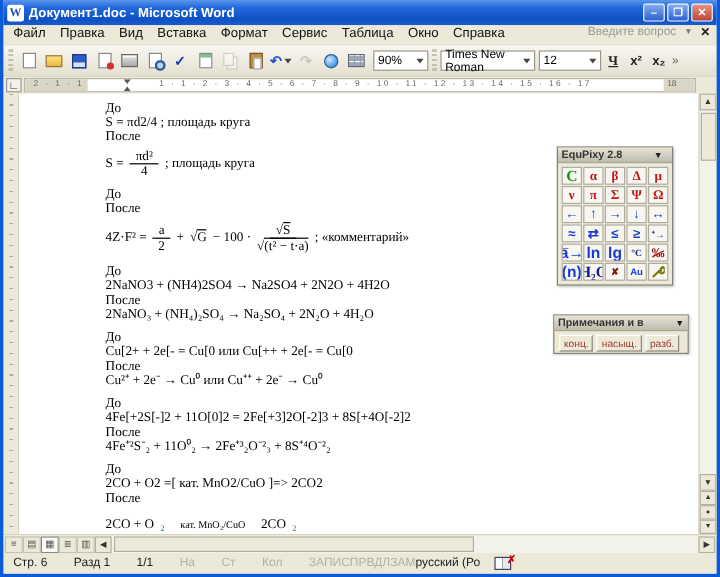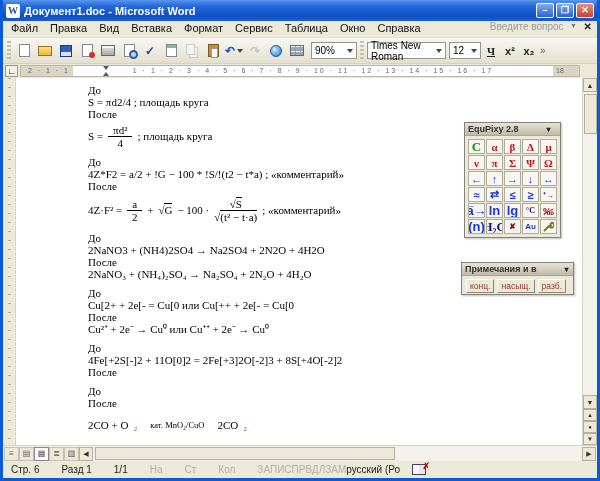--- a/index.html
+++ b/index.html
@@ -45,21 +45,21 @@
 .i-redo{color:#999;font-weight:bold;font-size:12px}
 .i-glob{width:12px;height:12px;border-radius:50%;border:1px solid #2a5a8a;background:radial-gradient(circle at 35% 35%,#cfe8ff,#58a6e8 60%,#2b6fb0)}
 .i-table{width:14px;height:11px;border:1px solid #667;background-color:#fff;
  background-image:repeating-linear-gradient(90deg,transparent 0 4px,#99a 4px 5px),repeating-linear-gradient(0deg,#9ab 0 3px,transparent 3px 4px, #99a 4px 5px)}
 .ddtri{width:0;height:0;border-left:3px solid transparent;border-right:3px solid transparent;border-top:4px solid #444;margin-left:2px}
 .zoombox{width:46px;height:17px;background:#fff;border:1px solid #9a9684;font-size:10px;display:flex;align-items:center;padding:0 3px;margin-left:3px}
 .zoombox .ddtri{margin-left:auto}
 .combo{height:17px;background:#fff;border:1px solid #9a9684;display:flex;align-items:center;font-size:10px;padding:0 3px}
 .combo .ddtri{margin-left:auto}
 .fontbox{width:79px}
-.sizebox{width:32px;margin-left:2px}
+.sizebox{width:52px;margin-left:2px}
 .fmtbtn{width:18px;height:18px;display:flex;align-items:center;justify-content:center;font-size:11px;font-weight:bold;color:#222}
 .fmtbtn.u{font-family:"Liberation Serif",serif;text-decoration:underline}
 .chev{color:#666;font-size:10px;margin:0 1px}
 
 .rulerrow{height:14px;flex:0 0 14px;display:flex;align-items:center;background:#ece9d8;padding-left:2px;gap:2px}
 .tabsel{width:13px;height:12px;background:#f4f2e8;border:1px solid #999;font-size:9px;line-height:10px;text-align:center;color:#333}
 .ruler{flex:1;height:12px;display:flex;font-size:7px;color:#666;border:1px solid #bab6a6;background:#fff;margin-right:17px}
 .rl{width:52px;background:#dad6c6;text-align:right;padding-right:3px;line-height:10px;letter-spacing:2px;overflow:hidden;white-space:nowrap}
 .rm{flex:1;text-align:center;letter-spacing:2px;overflow:hidden;white-space:nowrap;line-height:10px;position:relative}
 .rr{width:26px;background:#dad6c6;padding-left:3px;line-height:10px}
@@ -246,21 +246,20 @@
           <span class="frac">
             <span class="nu">πd²</span>
             <span class="de">4</span>
           </span>
           <span>; площадь круга</span>
         </div>
       </div>
 
       <div class="blk">
         <div class="t">До</div>
-        <div class="t">4Z*F2 = a/2 + !G − 100 * !S/!(t2 − t*a) ; «комментарий»</div>
         <div class="t">После</div>
         <div class="mathline tall">
           <span>4Z·F² =</span>
           <span class="frac">
             <span class="nu">a</span>
             <span class="de">2</span>
           </span>
           <span>+</span>
           <span class="sq"><span>√</span><span class="vin">G</span></span>
           <span>− 100 ·</span>
@@ -283,24 +282,26 @@
         <div class="t">До</div>
         <div class="t">Cu[2+ + 2e[- = Cu[0 или Cu[++ + 2e[- = Cu[0</div>
         <div class="t">После</div>
         <div class="t">Cu²⁺ + 2e⁻ → Cu⁰ или Cu⁺⁺ + 2e⁻ → Cu⁰</div>
       </div>
 
       <div class="blk">
         <div class="t">До</div>
         <div class="t">4Fe[+2S[-]2 + 11O[0]2 = 2Fe[+3]2O[-2]3 + 8S[+4O[-2]2</div>
         <div class="t">После</div>
-      </div>
-
-      <div class="blk">
-        <div class="t">До</div>
+        <div class="t">4Fe⁺²S⁻₂ + 11O⁰₂ → 2Fe⁺³₂O⁻²₃ + 8S⁺⁴O⁻²₂</div>
+      </div>
+
+      <div class="blk">
+        <div class="t">До</div>
+        <div class="t">2CO + O2 =[ кат. MnO2/CuO ]=&gt; 2CO2</div>
         <div class="t">После</div>
         <div class="mathline">
           <span>2CO + O</span>
             <span class="grn">₂</span>
           <span class="rxn">
             <span class="over">кат. MnO₂/CuO</span>
 
           </span>
           <span>2CO</span>
             <span class="grn">₂</span>

